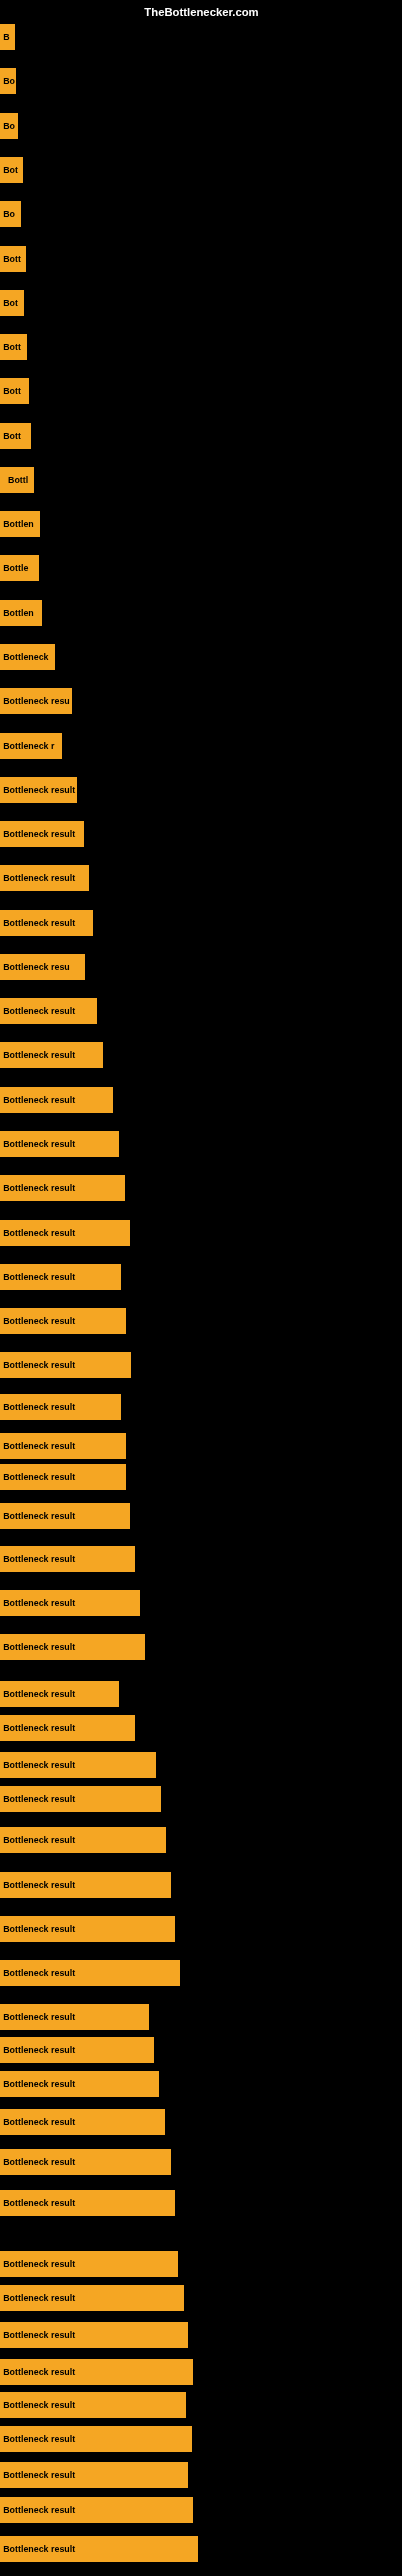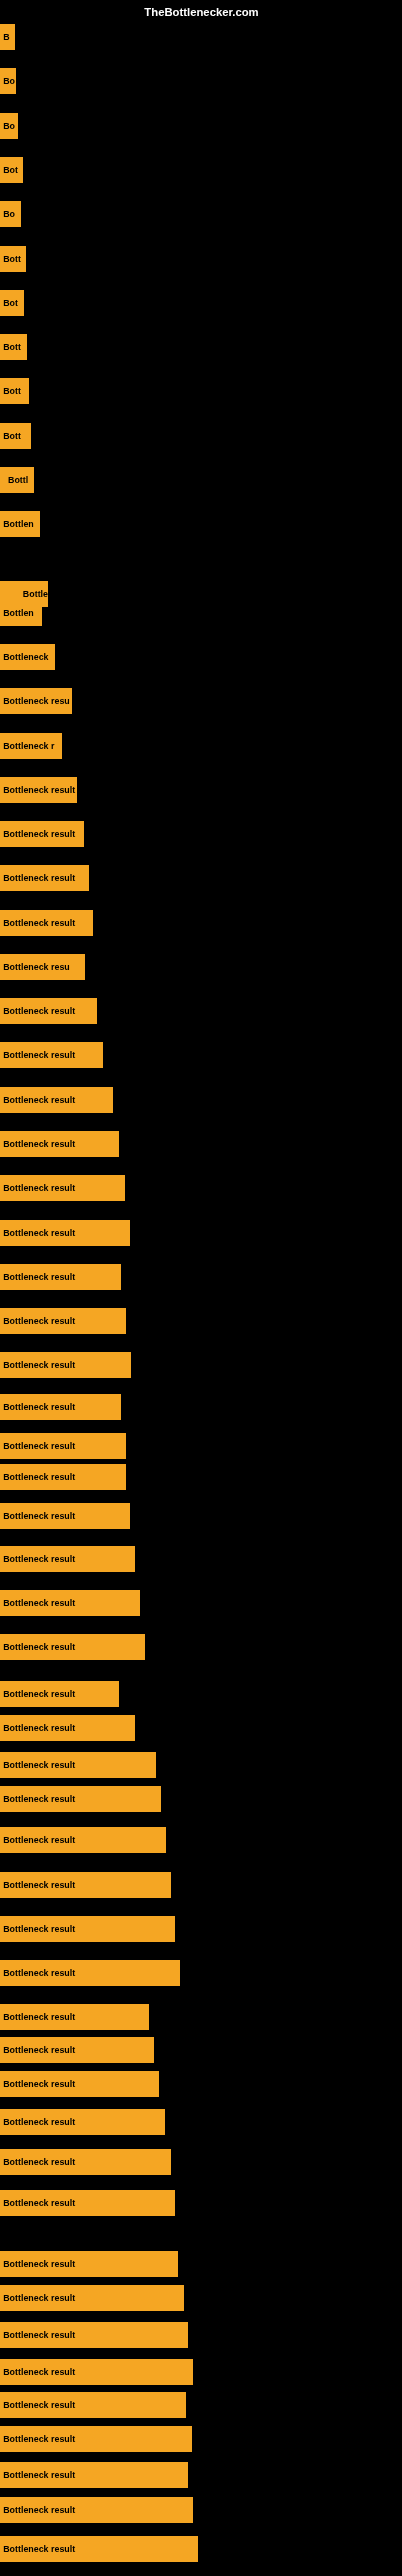--- a/index.html
+++ b/index.html
@@ -77,21 +77,21 @@
     </div>
     <div class="bar-item" style="top: 423px; width: 31px;">
       <span class="bar-label">Bott</span>
     </div>
     <div class="bar-item" style="top: 467px; width: 34px; padding-left: 8px;">
       <span class="bar-label">Bottl</span>
     </div>
     <div class="bar-item" style="top: 511px; width: 40px;">
       <span class="bar-label">Bottlen</span>
     </div>
-    <div class="bar-item" style="top: 581px; width: 48px; justify-content: flex-end;">
+    <div class="bar-item" style="top: 555px; width: 39px;">
       <span class="bar-label">Bottle</span>
     </div>
     <div class="bar-item" style="top: 600px; width: 42px;">
       <span class="bar-label">Bottlen</span>
     </div>
     <div class="bar-item" style="top: 644px; width: 55px;">
       <span class="bar-label">Bottleneck</span>
     </div>
     <div class="bar-item" style="top: 688px; width: 72px;">
       <span class="bar-label">Bottleneck resu</span>

